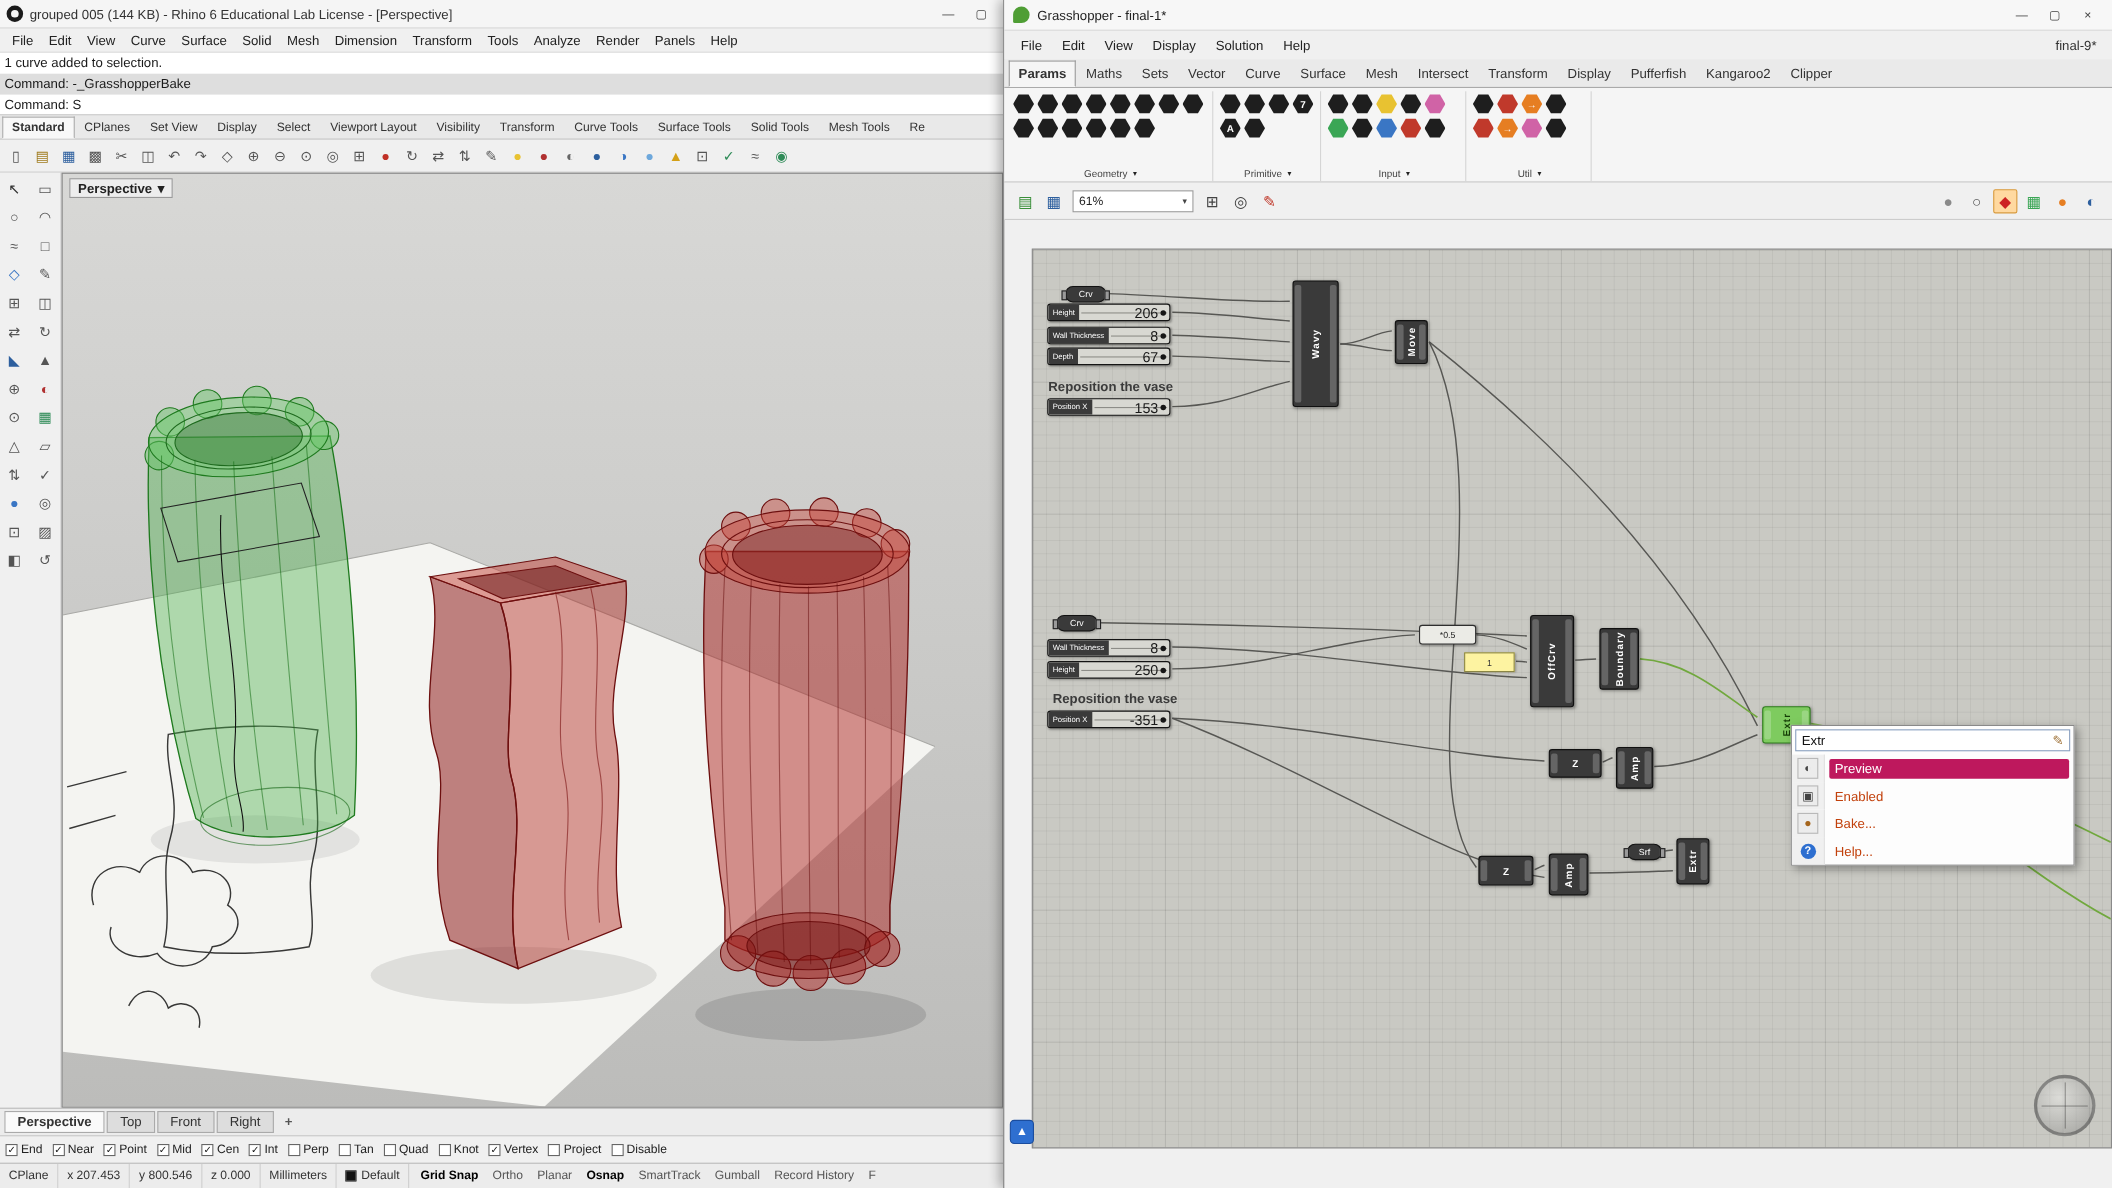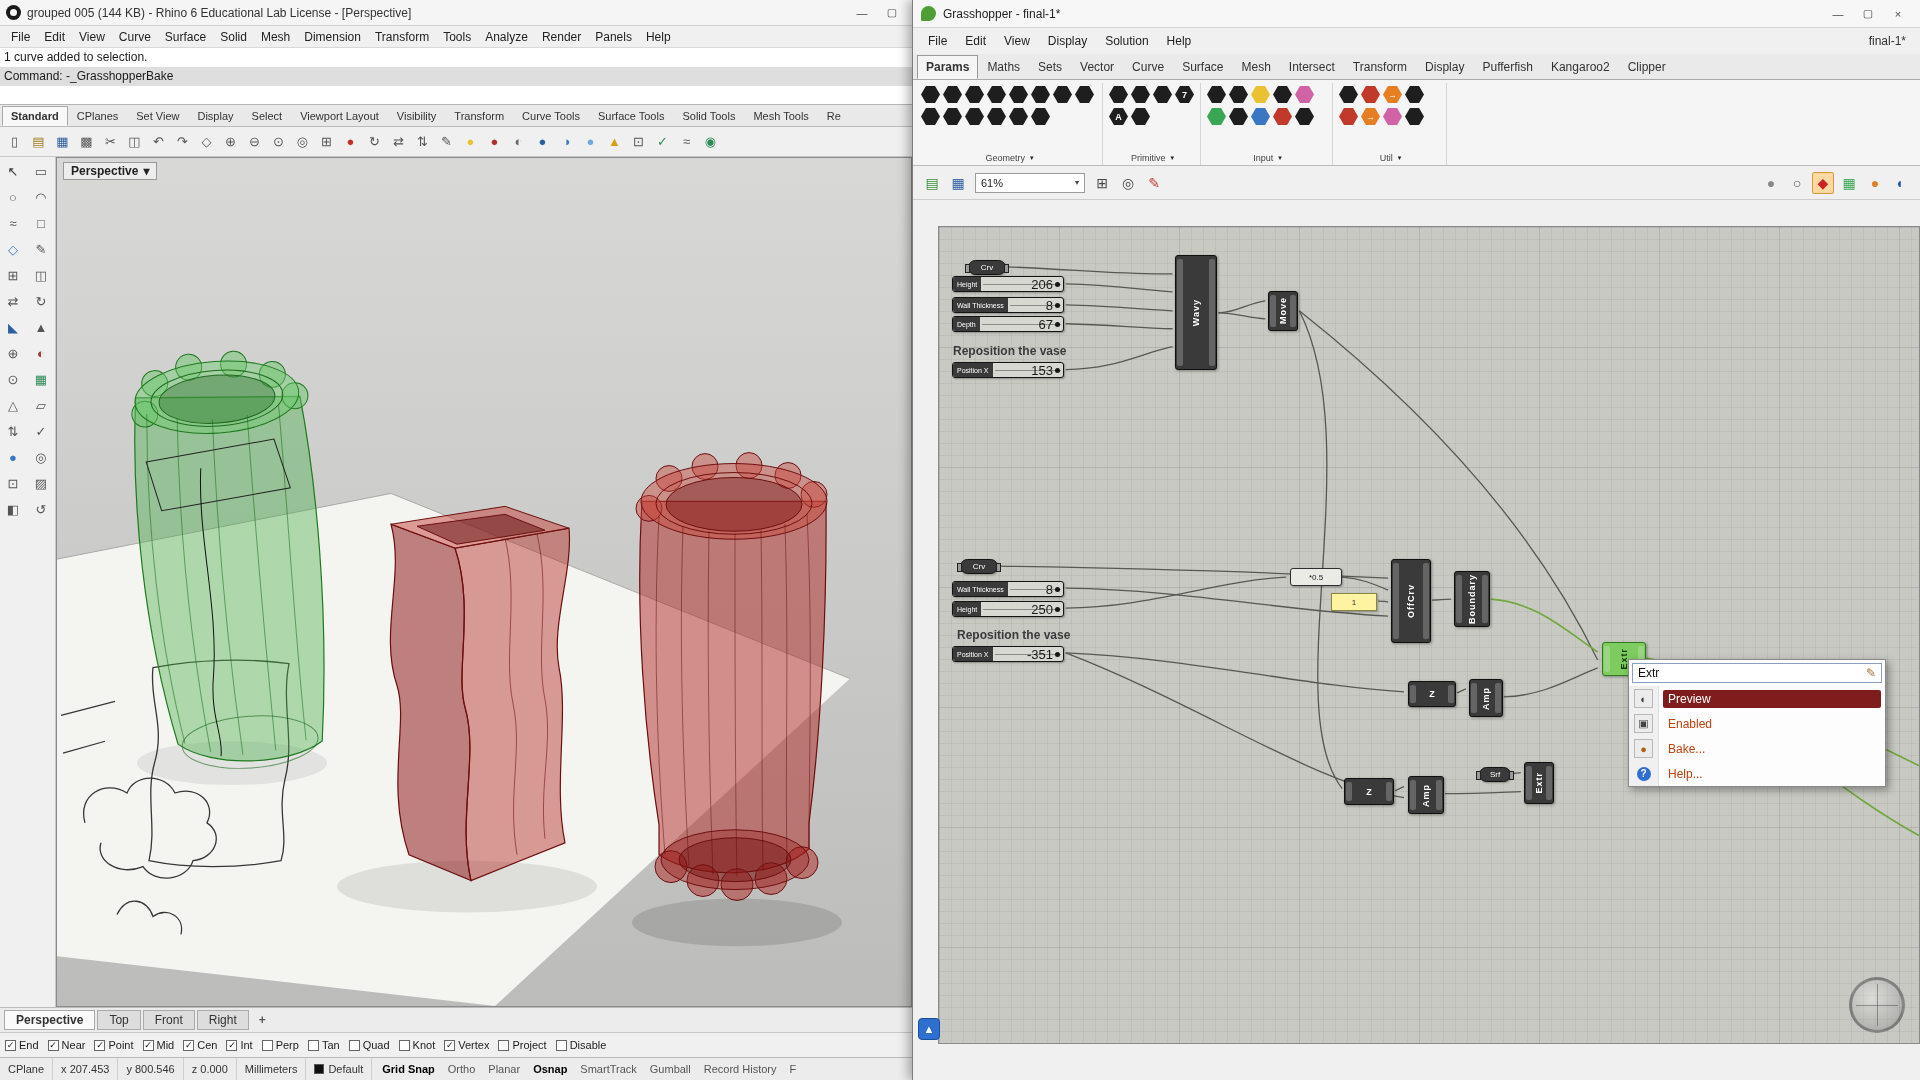--- a/index.html
+++ b/index.html
@@ -105,21 +105,21 @@
   .ctx-search .brush::before{content:"✎"}
   .ctx-item{height:25px;display:flex;align-items:center}
   .mi-iconwell{width:30px;height:100%;background:#f0f0f0;border-right:1px solid #e0e0e0;display:flex;align-items:center;justify-content:center;flex:none}
   .mi-icon{width:19px;height:19px;border:1px solid #b8b8b8;background:#ececec;display:flex;align-items:center;justify-content:center;font-size:11px;color:#444}
   .mi-icon.preview::before{content:"◐"}
   .mi-icon.enabled::before{content:"▣"}
   .mi-icon.bake::before{content:"●";color:#a5651d}
   .mi-icon.help{border:none;background:none}
   .mi-icon.help::before{content:"?";background:#2e6fd0;color:#fff;width:14px;height:14px;border-radius:50%;display:flex;align-items:center;justify-content:center;font-size:10px;font-weight:bold}
   .mi-label{flex:1;margin:2px 4px;padding:2px 5px;font-size:12px;color:#c2410c;border-radius:2px}
-  .mi-label.on{background:#7f1d1d;color:#fff}
+  .mi-label.on{background:#be185d;color:#fff}
   .compass{position:absolute;right:14px;bottom:10px;width:56px;height:56px;border-radius:50%;border:3px solid rgba(60,60,60,.45);background:radial-gradient(circle at 40% 35%,rgba(255,255,255,.35),rgba(90,90,90,.35));}
   .compass::before,.compass::after{content:"";position:absolute;background:rgba(40,40,40,.4)}
   .compass::before{left:50%;top:4px;bottom:4px;width:1px}
   .compass::after{top:50%;left:4px;right:4px;height:1px}
   .boat{position:absolute;left:5px;bottom:40px;width:22px;height:22px;border-radius:4px;background:#2e6fd0;border:1px solid #1b4d9e;display:flex;align-items:center;justify-content:center;color:#fff;font-size:11px}
   .g-status{height:36px;display:flex;align-items:center;background:#ededed;border-top:1px solid #c5c5c5;padding:0 10px;gap:8px}
   .info-dot{width:15px;height:15px;border-radius:50%;background:#2e6fd0;color:#fff;display:flex;align-items:center;justify-content:center;font-size:10px;flex:none}
   .info-dot::before{content:"✓"}
   .g-status-text{font-size:12px;color:#333}
   .g-version{margin-left:auto;font-size:11px;color:#777}
@@ -150,20 +150,21 @@
       <span class="mi">Transform</span>
       <span class="mi">Tools</span>
       <span class="mi">Analyze</span>
       <span class="mi">Render</span>
       <span class="mi">Panels</span>
       <span class="mi">Help</span>
     </div>
   <div class="cmd-area">
     <div class="cmd-line">1 curve added to selection.</div>
     <div class="cmd-line hl">Command: -_GrasshopperBake</div>
+    <div class="cmd-line">Command: S</div>
   </div>
   <div class="r-tabs">
 
   <span class="rtab on">Standard</span>
       <span class="rtab">CPlanes</span>
       <span class="rtab">Set View</span>
       <span class="rtab">Display</span>
       <span class="rtab">Select</span>
       <span class="rtab">Viewport Layout</span>
       <span class="rtab">Visibility</span>
@@ -451,21 +452,21 @@
   <div class="g-menu">
     <span style="display:flex">
 
     <span class="mi">File</span>
         <span class="mi">Edit</span>
         <span class="mi">View</span>
         <span class="mi">Display</span>
         <span class="mi">Solution</span>
         <span class="mi">Help</span>
       </span>
-    <span class="g-doc">final-1*</span>
+    <span class="g-doc">final-9*</span>
   </div>
   <div class="g-tabs">
 
   <span class="gtab on">Params</span>
       <span class="gtab">Maths</span>
       <span class="gtab">Sets</span>
       <span class="gtab">Vector</span>
       <span class="gtab">Curve</span>
       <span class="gtab">Surface</span>
       <span class="gtab">Mesh</span>

